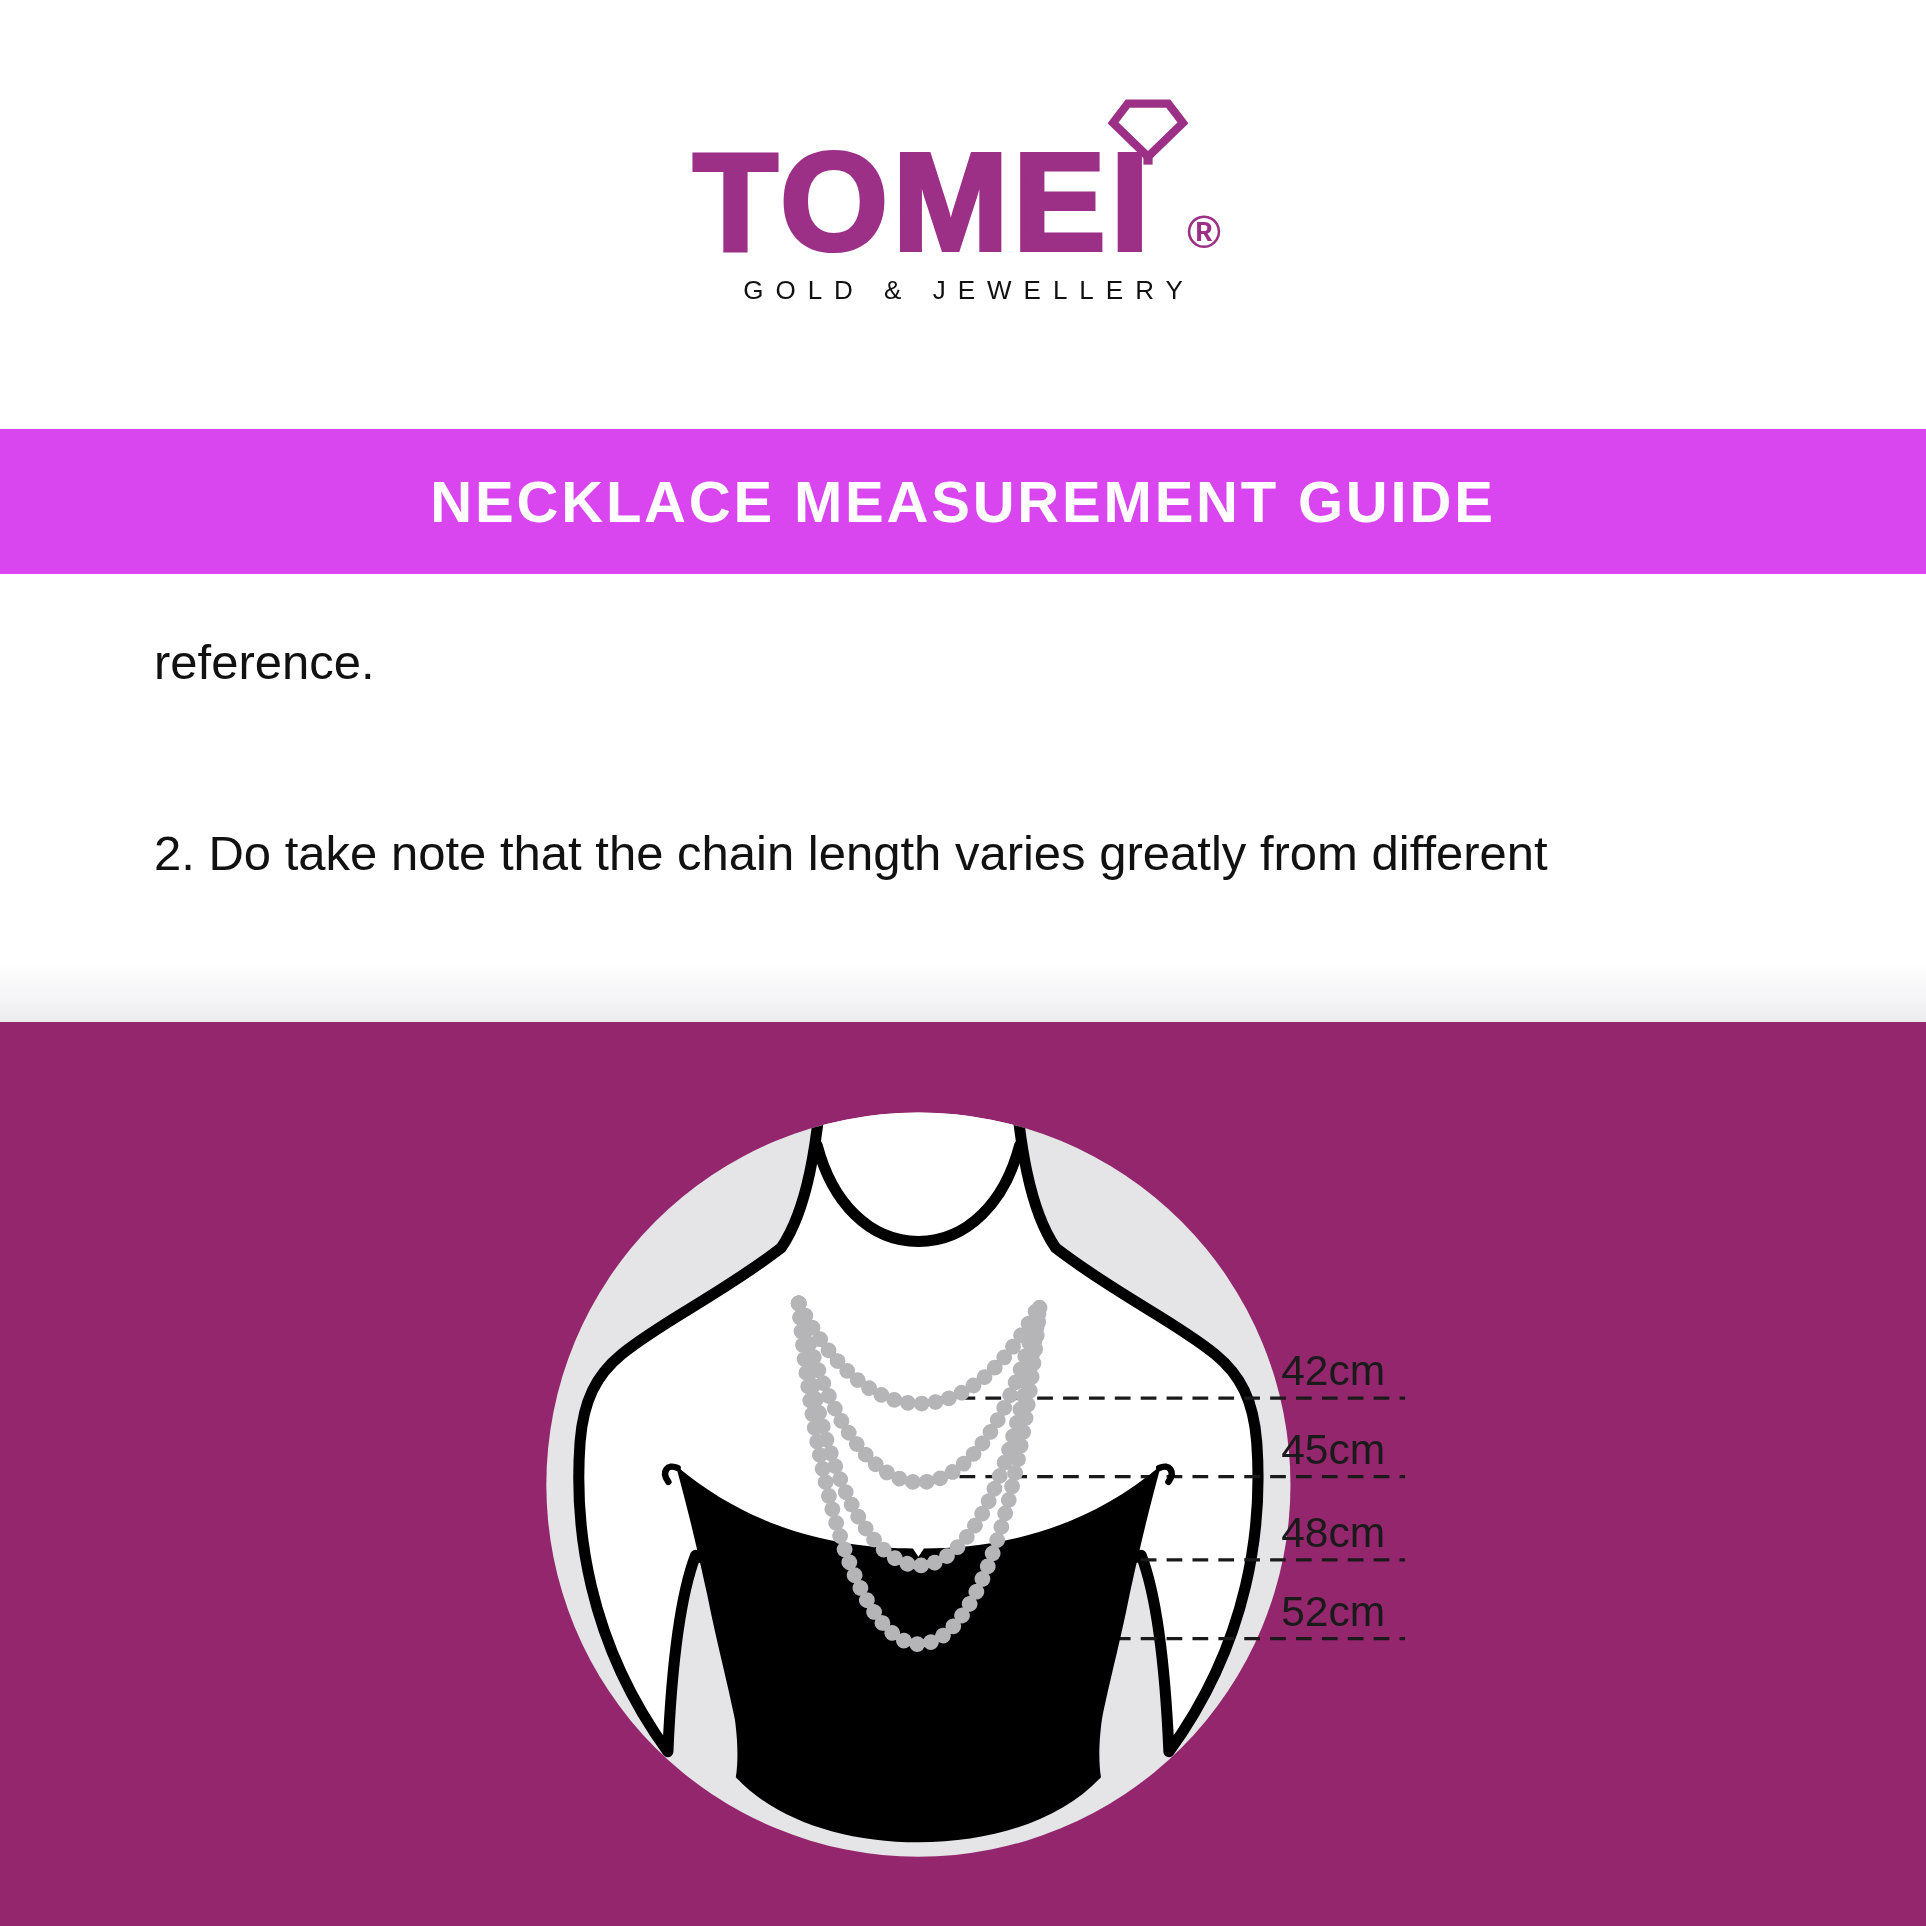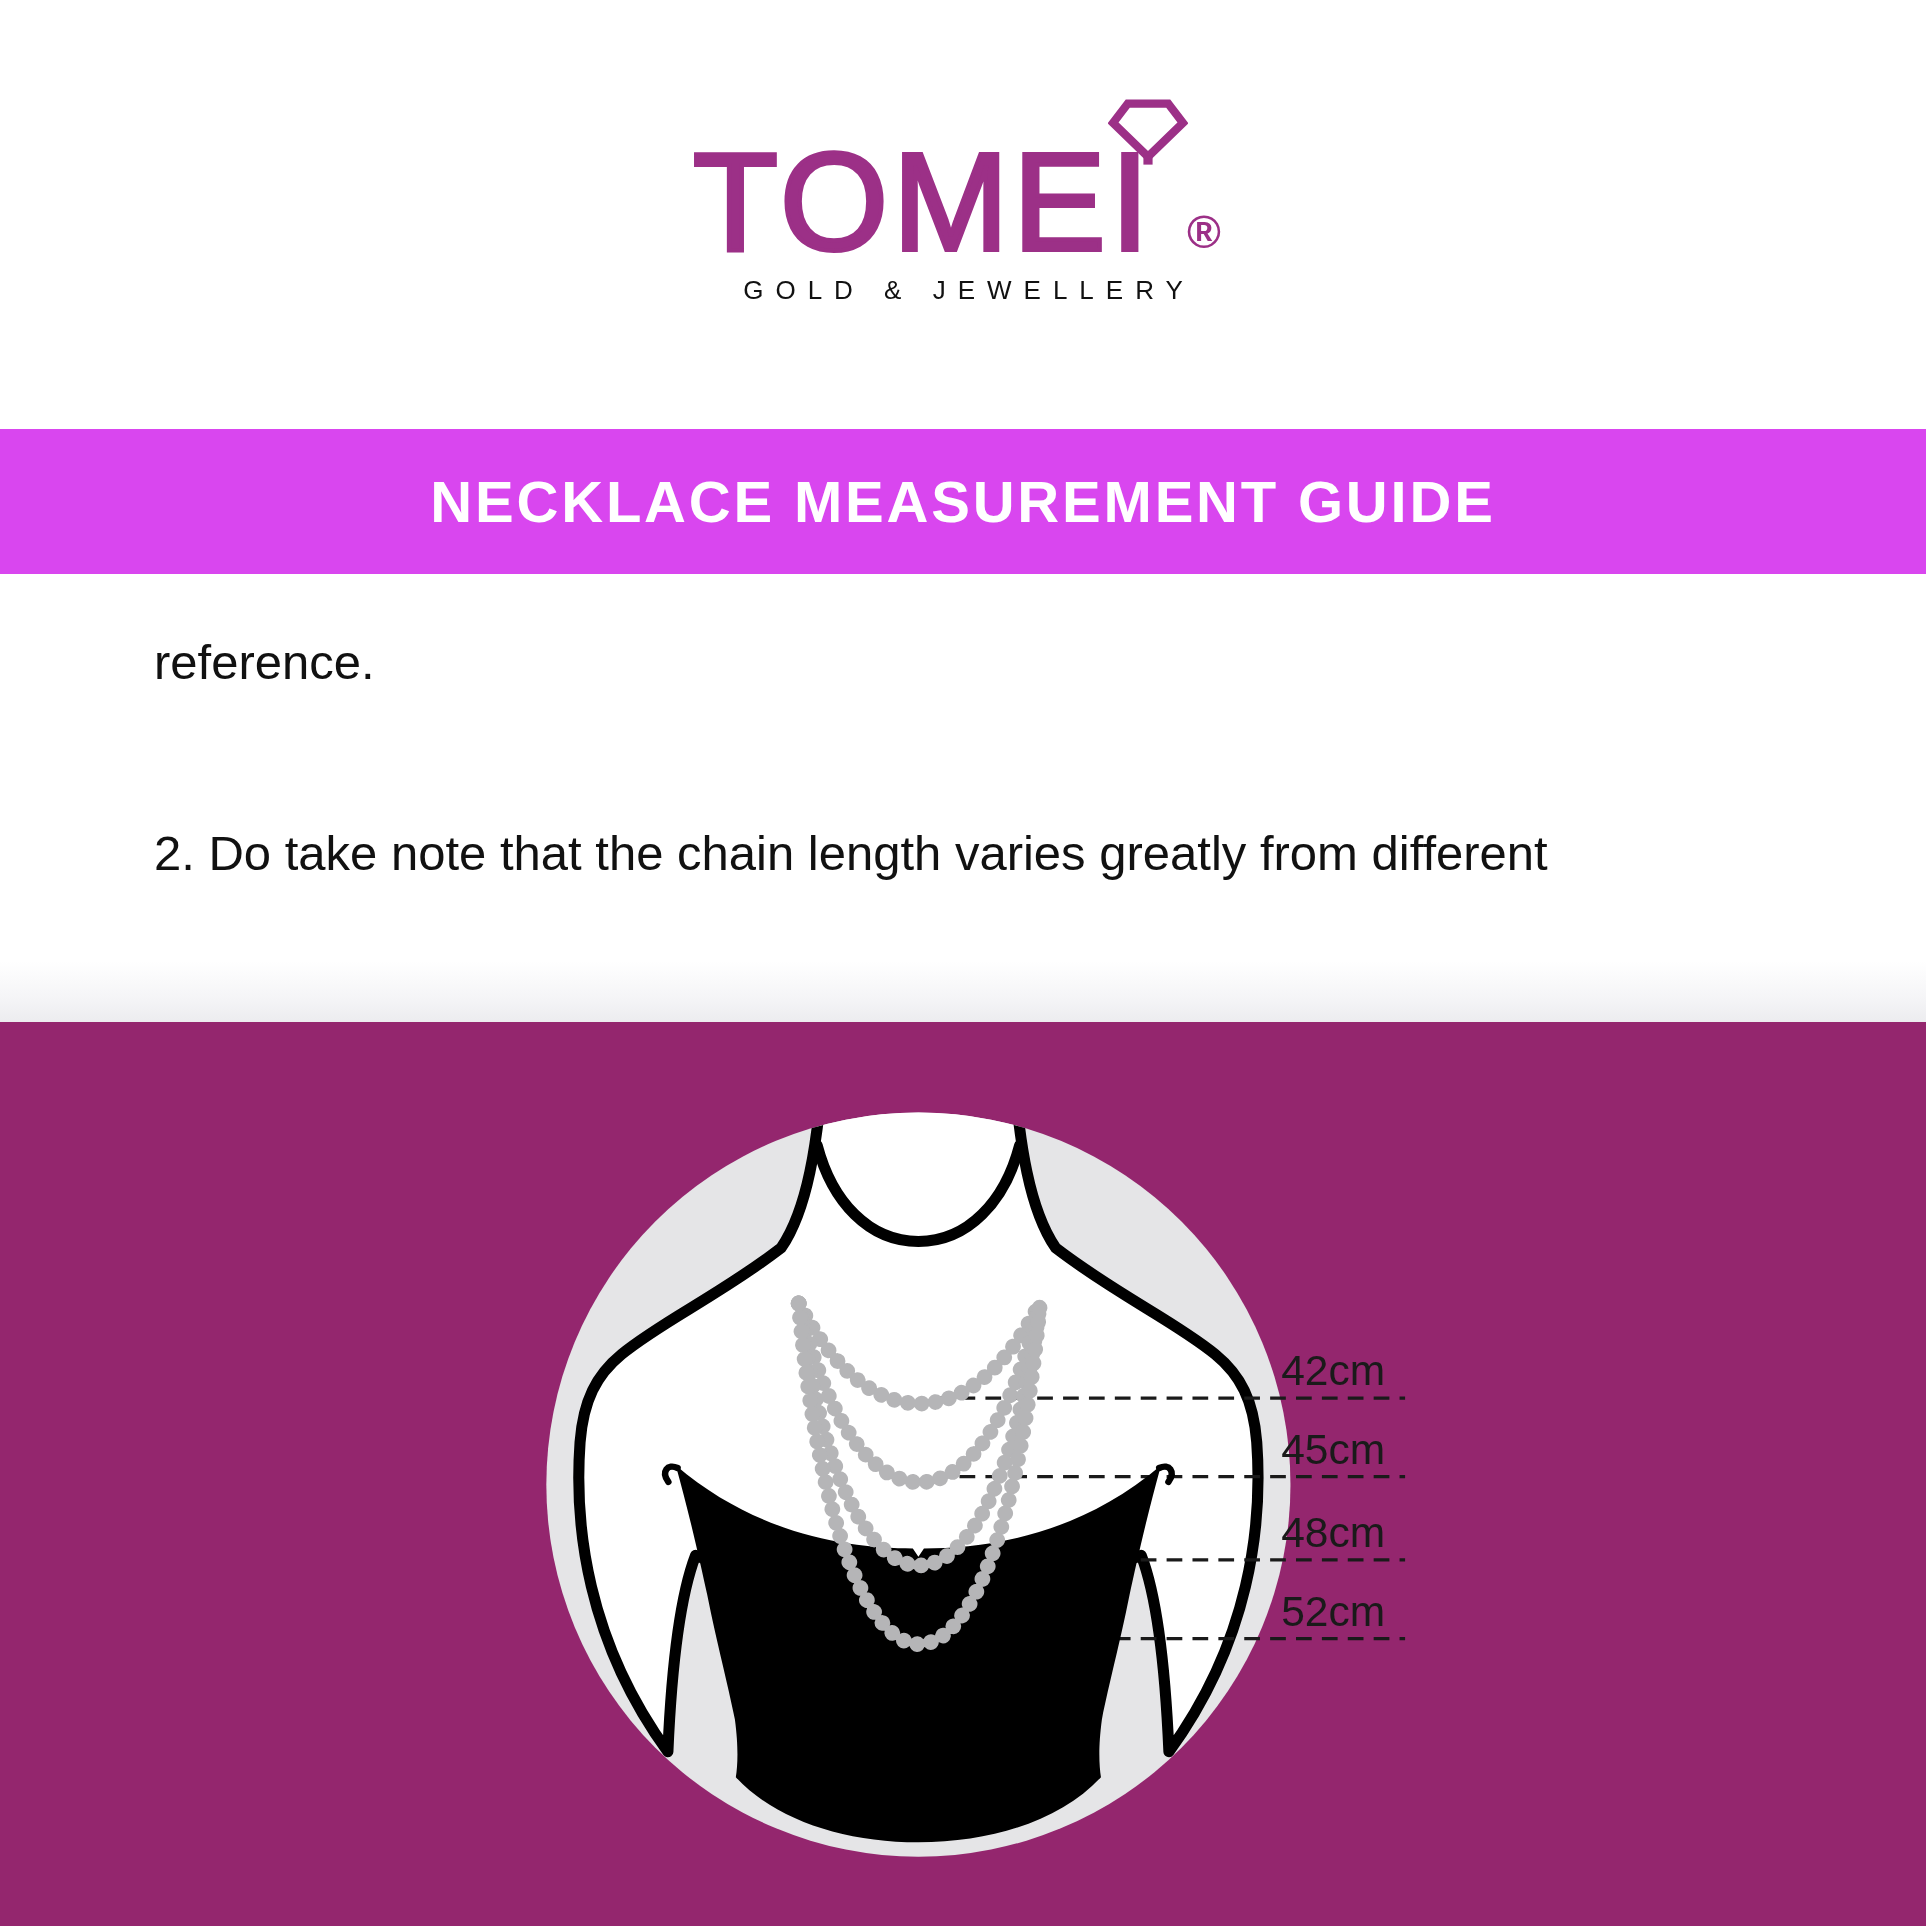--- a/index.html
+++ b/index.html
@@ -3,21 +3,21 @@
 <meta charset="utf-8">
 <style>
   html,body{margin:0;padding:0;background:#ffffff;}
   .page{
     position:relative;width:1926px;height:1926px;background:#ffffff;overflow:hidden;
     font-family:"Liberation Sans","DejaVu Sans",sans-serif;
   }
   
   .wordmark{
     position:absolute;left:693px;top:132px;
-    font-size:139px;font-weight:400;letter-spacing:4.6px;line-height:139px;
+    font-size:139px;font-weight:700;letter-spacing:4.6px;line-height:139px;
     color:#9C3087;-webkit-text-stroke:4.2px #9C3087;white-space:nowrap;
   }
   .regmark{
     position:absolute;left:1187px;top:209px;
     font-size:46px;font-weight:700;color:#9C3087;line-height:46px;
   }
   .diamond{position:absolute;left:1108px;top:99px;}
   .tagline{
     position:absolute;left:0;top:275px;width:100%;text-align:center;
     font-size:26px;font-weight:400;letter-spacing:12px;padding-left:12px;box-sizing:border-box;

